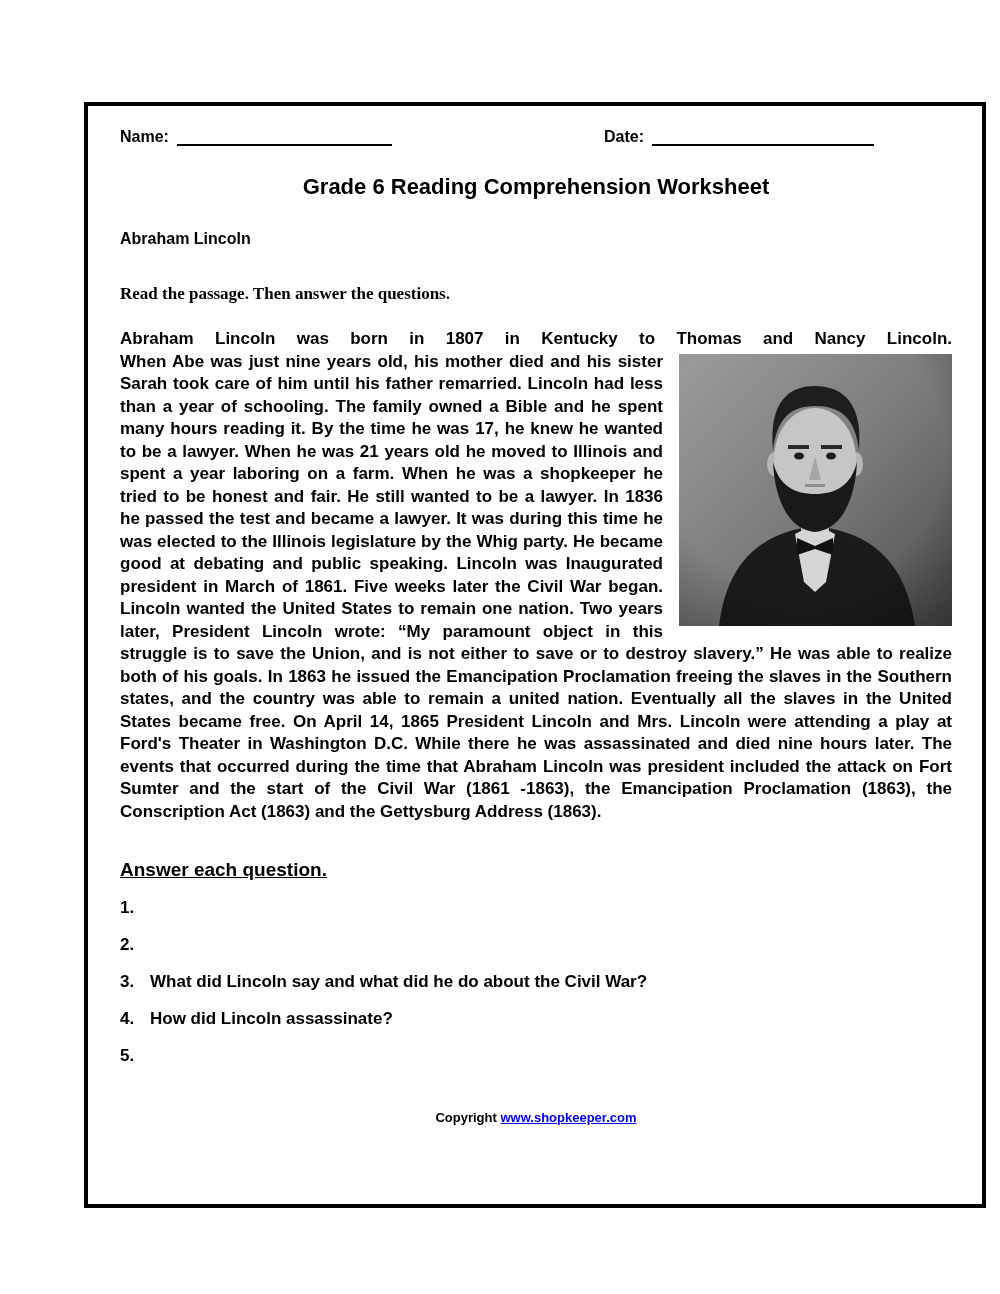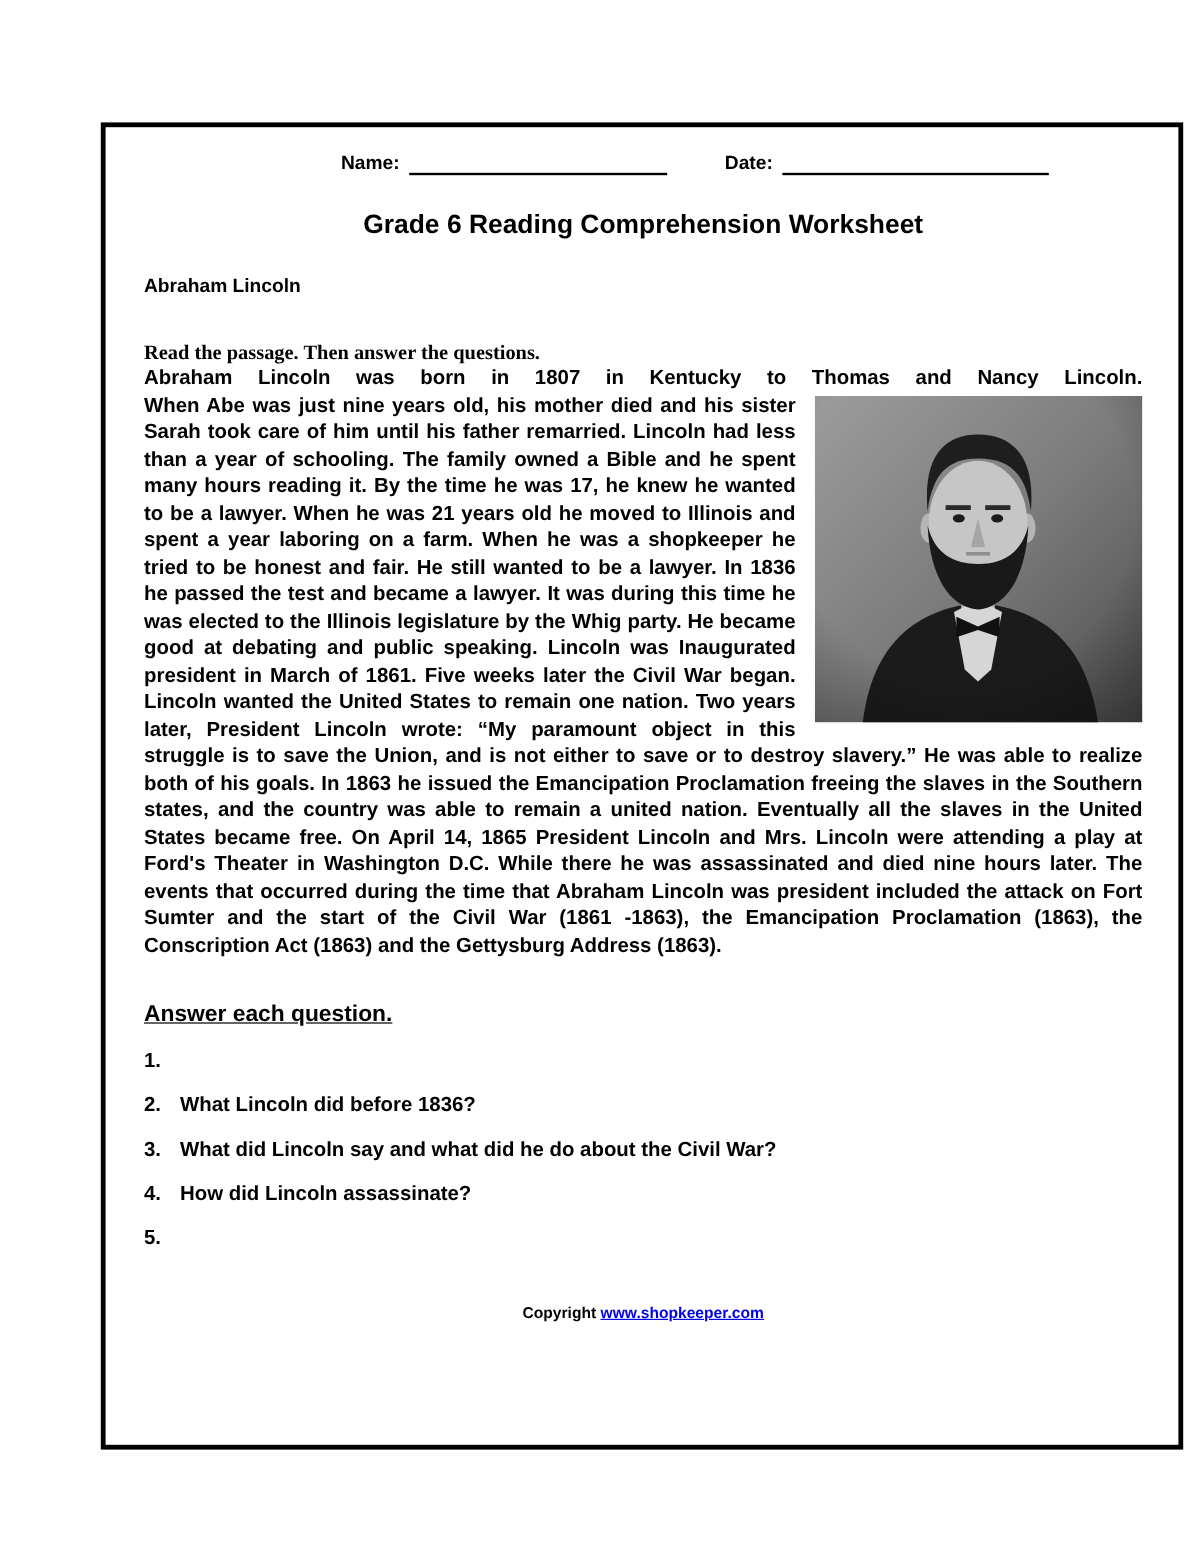--- a/index.html
+++ b/index.html
@@ -7,31 +7,31 @@
     width:1000px; height:1294px; background:#ffffff;
     font-family:"Liberation Sans","DejaVu Sans",sans-serif;
     font-weight:bold; color:#000; position:relative;
   }
   .sheet {
     position:absolute; left:84px; top:102px; width:902px; height:1106px;
     border:4px solid #000; box-sizing:border-box;
     padding:18px 30px 0 32px; background:#fff;
   }
   .header-row {
-    display:flex; justify-content:flex-end; align-items:flex-end;
+    display:flex; justify-content:space-between; align-items:flex-end;
     font-size:16px; padding-right:78px; margin-top:4px;gap:48px;
   }
   .field { display:flex; align-items:flex-end; }
   .blank-line { display:inline-block; border-bottom:2px solid #000; height:16px; margin-left:8px; }
   .name-line { width:215px; }
   .date-line { width:222px; }
   .title   { text-align:center; font-size:22px; margin-top:28px; }
   .subtitle{ text-align:left; font-size:16px; margin-top:30px; }
   .instruction { font-size:17px; margin-top:36px;font-family:Liberation Serif, serif; }
-  .passage { margin-top:0; font-size:17px; line-height:22.5px; text-align:justify; }
+  .passage { margin-top:24px; font-size:17px; line-height:22.5px; text-align:justify; }
   .passage-first { text-align:justify; text-align-last:justify; }
   .passage-rest { text-align:justify; }
   .photo { float:right; width:273px; height:272px; margin:3px 0 8px 16px; }
   .photo svg { display:block; width:273px; height:272px; }
   .questions-heading { font-size:19px; text-decoration:underline; margin-top:36px; }
   .question { display:flex; font-size:17px; margin-top:16px; line-height:21px; }
   .question:first-of-type { margin-top:12px; }
   .qnum { flex:0 0 30px; width:30px; }
   .footer { text-align:center; font-size:13px; margin-top:44px; }
   .footer a { color:#0000ee; text-decoration:underline; font-weight:bold; }
@@ -96,21 +96,20 @@
     </div>
   </div>
 
   <div class="questions-heading">Answer each question.</div>
 
   <div class="question">
     <span class="qnum">1.</span>
   </div>
   <div class="question">
     <span class="qnum">2.</span>
-    <span>What Lincoln did before 1836?</span>
   </div>
   <div class="question">
     <span class="qnum">3.</span>
     <span>What did Lincoln say and what did he do about the Civil War?</span>
   </div>
   <div class="question">
     <span class="qnum">4.</span>
     <span>How did Lincoln assassinate?</span>
   </div>
   <div class="question">

